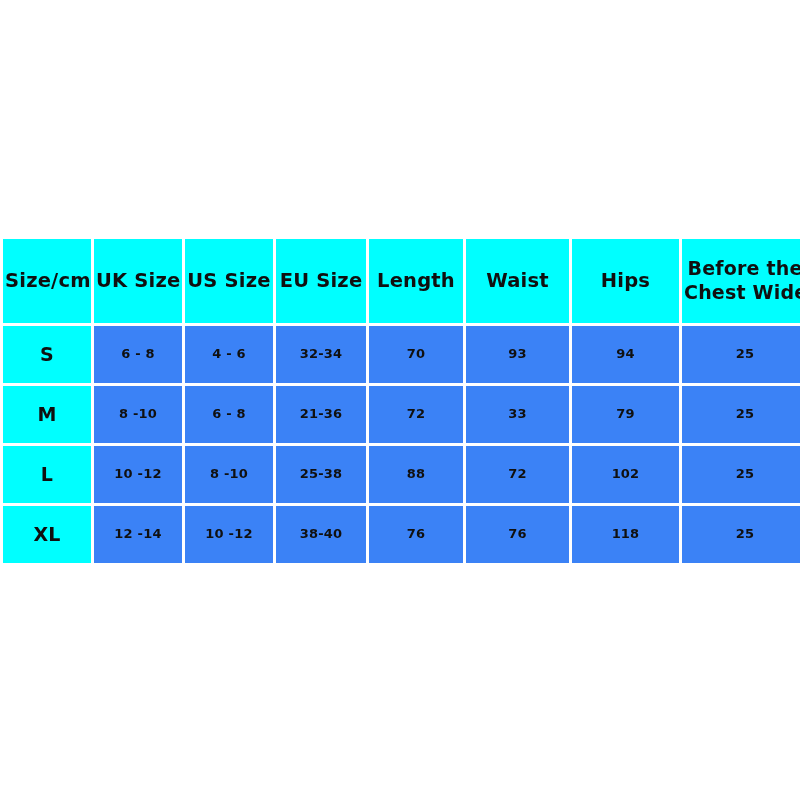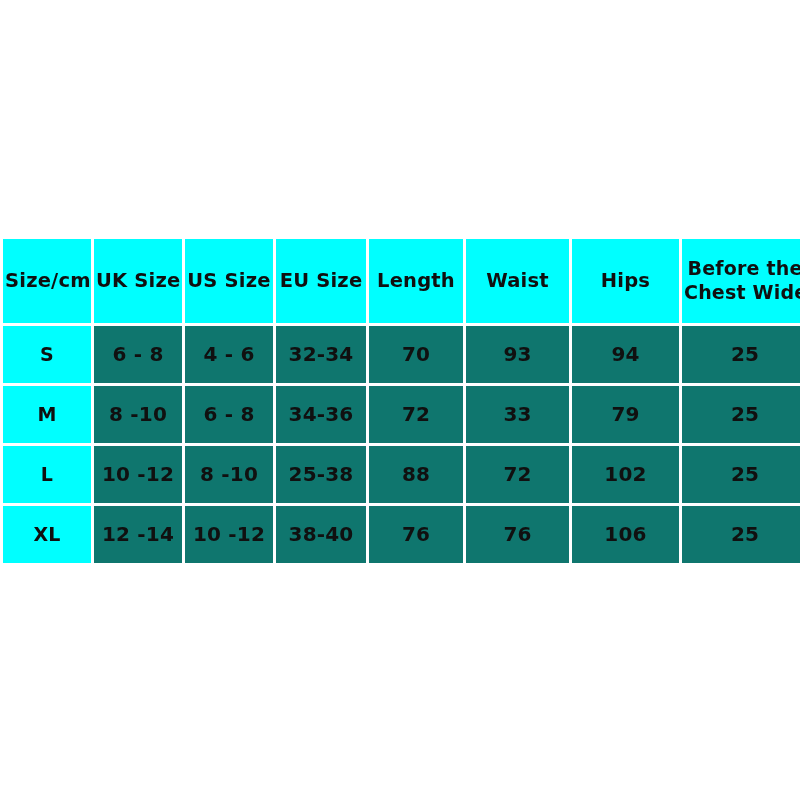--- a/index.html
+++ b/index.html
@@ -55,22 +55,22 @@
     font-size: 19.5px;
   }
   tr.header-row td.hdr-wrap {
     font-size: 19px;
     line-height: 1.25;
   }
 
   
   tr.data-row td {
     height: 57px;
-    font-size: 20px;
-    background: #0f766e;
+    font-size: 13px;
+    background: #3b82f6;
   }
   tr.data-row td.size-label {
     background: #00ffff;
     font-size: 19px;
   }
 
   
   col.c0 { width: 88px; }
   col.c1 { width: 88px; }
   col.c2 { width: 88px; }
@@ -157,21 +157,21 @@
         <td class="size-label">
           <span class="nowrap">M</span>
         </td>
         <td>
           <span class="nowrap">8 -10</span>
         </td>
         <td>
           <span class="nowrap">6 - 8</span>
         </td>
         <td>
-          <span class="nowrap">34-36</span>
+          <span class="nowrap">21-36</span>
         </td>
         <td>
           <span class="nowrap">72</span>
         </td>
         <td>
           <span class="nowrap">33</span>
         </td>
         <td>
           <span class="nowrap">79</span>
         </td>
@@ -220,21 +220,21 @@
         <td>
           <span class="nowrap">38-40</span>
         </td>
         <td>
           <span class="nowrap">76</span>
         </td>
         <td>
           <span class="nowrap">76</span>
         </td>
         <td>
-          <span class="nowrap">106</span>
+          <span class="nowrap">118</span>
         </td>
         <td>
           <span class="nowrap">25</span>
         </td>
       </tr>
     </tbody>
   </table>
 </div>
 
 </body></html>

